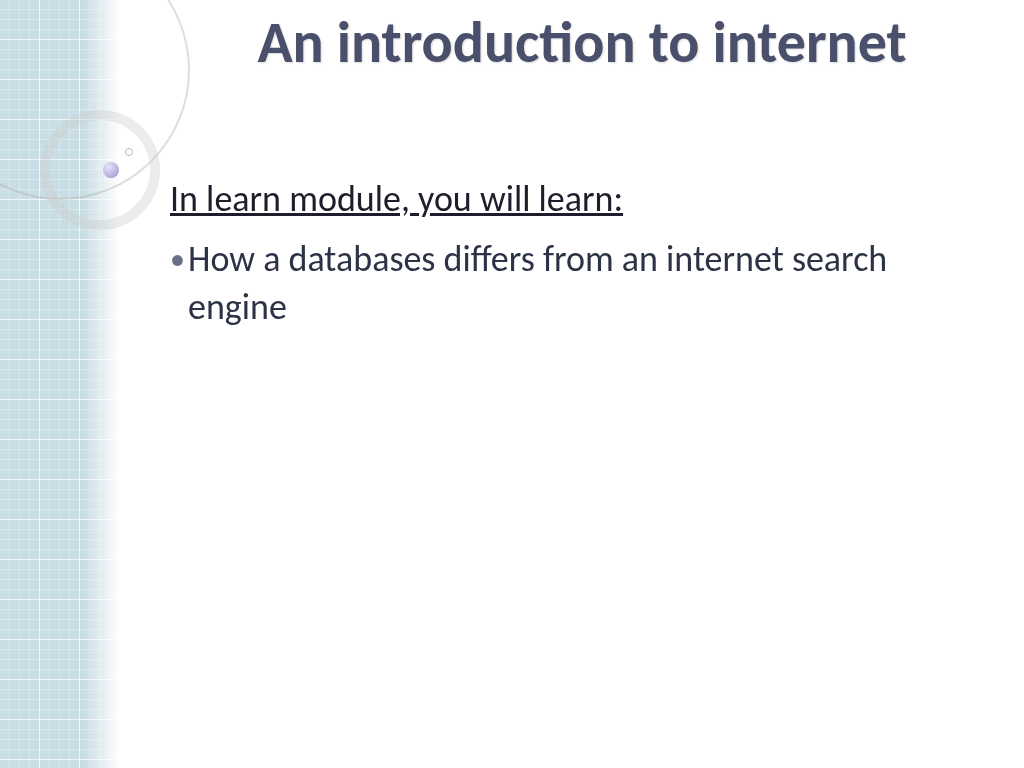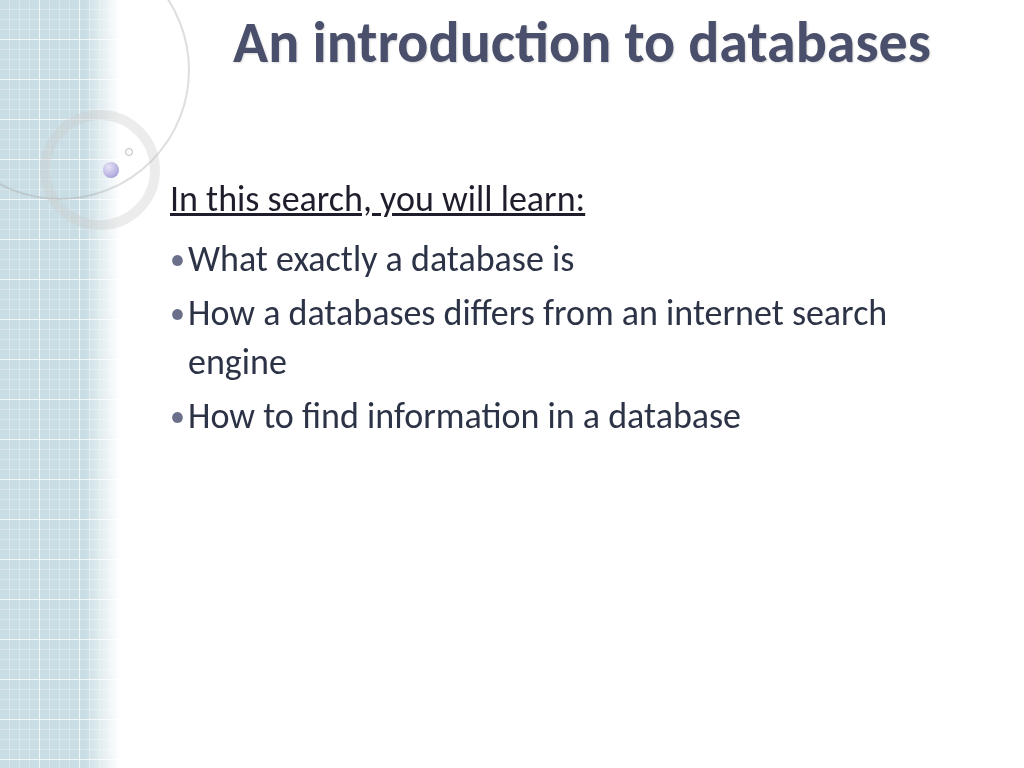--- a/index.html
+++ b/index.html
@@ -125,20 +125,18 @@
 
 <div class="sidebar-deco"></div>
 <div class="sidebar-fade"></div>
 
 <div class="circle-large"></div>
 <div class="circle-medium"></div>
 <div class="circle-tiny"></div>
 <div class="bead"></div>
 
 <div class="content">
-  <h1 class="title">An introduction to databases</h1>
-  <div class="subhead">In this search, you will learn:</div>
+  <h1 class="title">An introduction to internet</h1>
+  <div class="subhead">In learn module, you will learn:</div>
   <ul class="bullets">
-    <li>What exactly a database is</li>
     <li>How a databases differs from an internet search engine</li>
-    <li>How to find information in a database</li>
   </ul>
 </div>
 
 </body></html>

